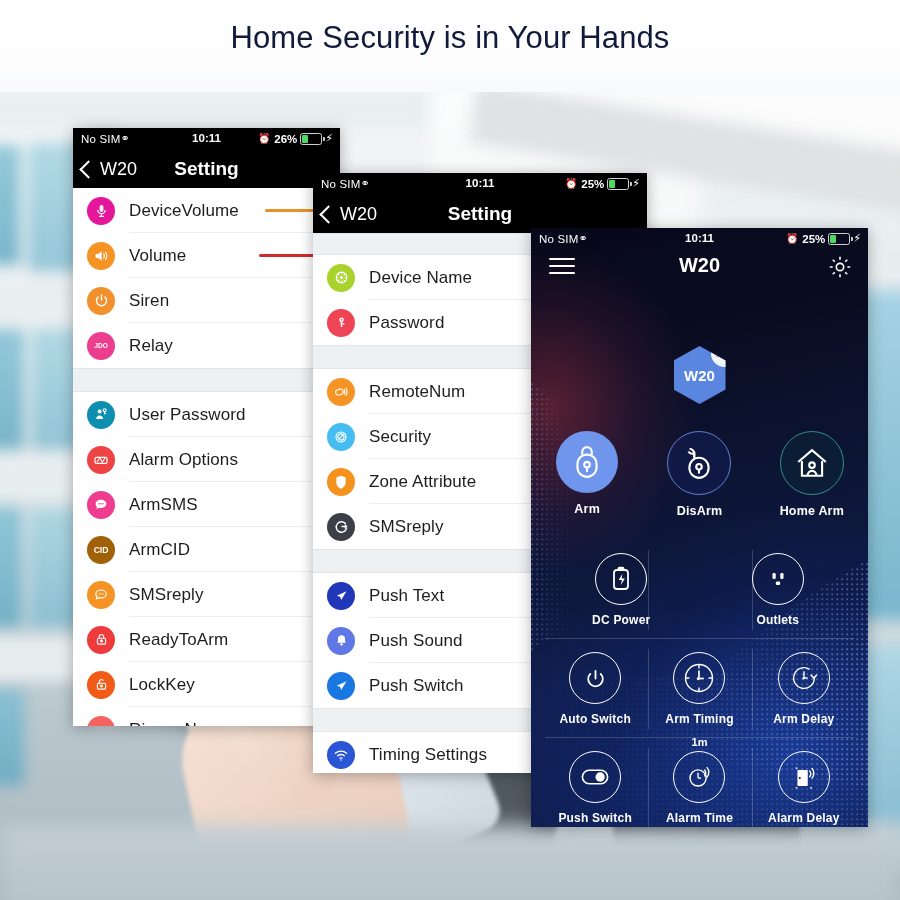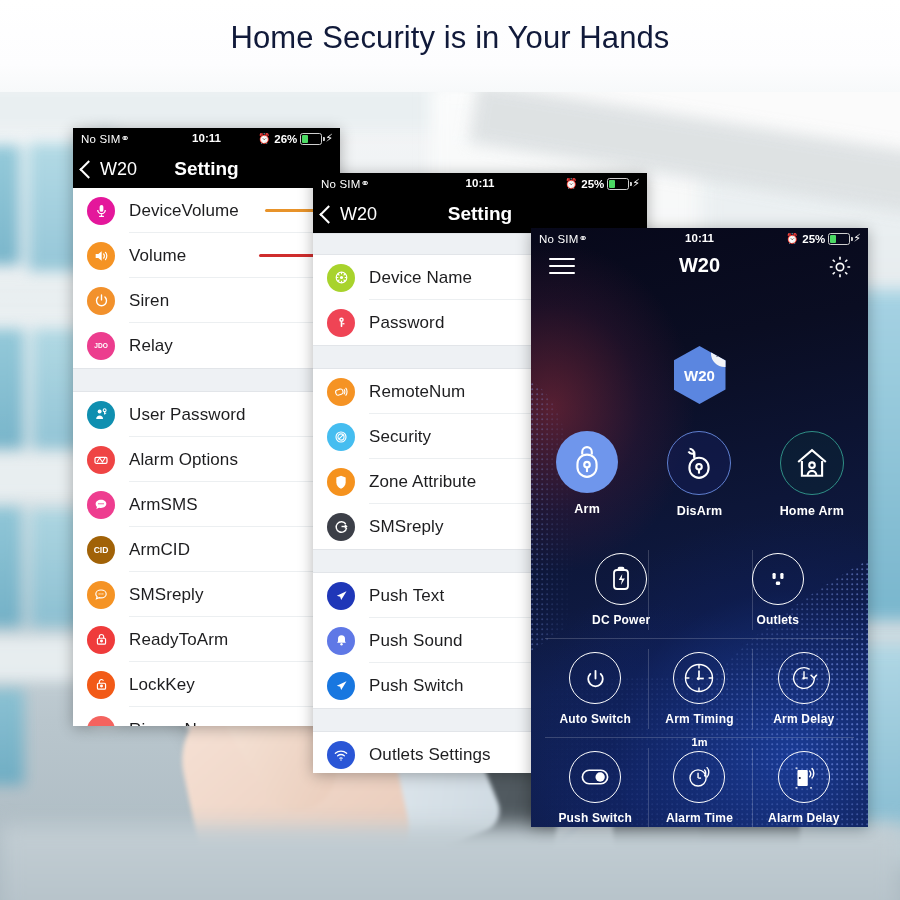--- a/index.html
+++ b/index.html
@@ -477,21 +477,21 @@
 
       <div class="row nosep">
         <span class="ic" style="background:#2a56d6">
           <svg width="16" height="14" viewBox="0 0 24 20" fill="none" stroke="#fff" stroke-width="1.9" stroke-linecap="round">
               <path d="M3.5 7.5a13 13 0 0117 0"></path>
               <path d="M7 11.2a8.2 8.2 0 0110 0"></path>
               <path d="M10.2 14.8a3.2 3.2 0 013.6 0"></path>
               <circle cx="12" cy="17.4" r="1.1" fill="#fff" stroke="none"></circle>
             </svg>
         </span>
-        <span class="rlabel">Outlets Settings</span>
+        <span class="rlabel">Timing Settings</span>
       </div>
     </div>
   </div>
 
   <div class="screen" id="p3" style="left:531px;top:228px;width:337px;height:599px;background:#05060f;">
     <div class="dash">
       <div class="dash-bg"></div>
 
       <svg width="337" height="599" viewBox="0 0 337 599" style="position:absolute;left:0;top:0;opacity:.55">
         <defs>

